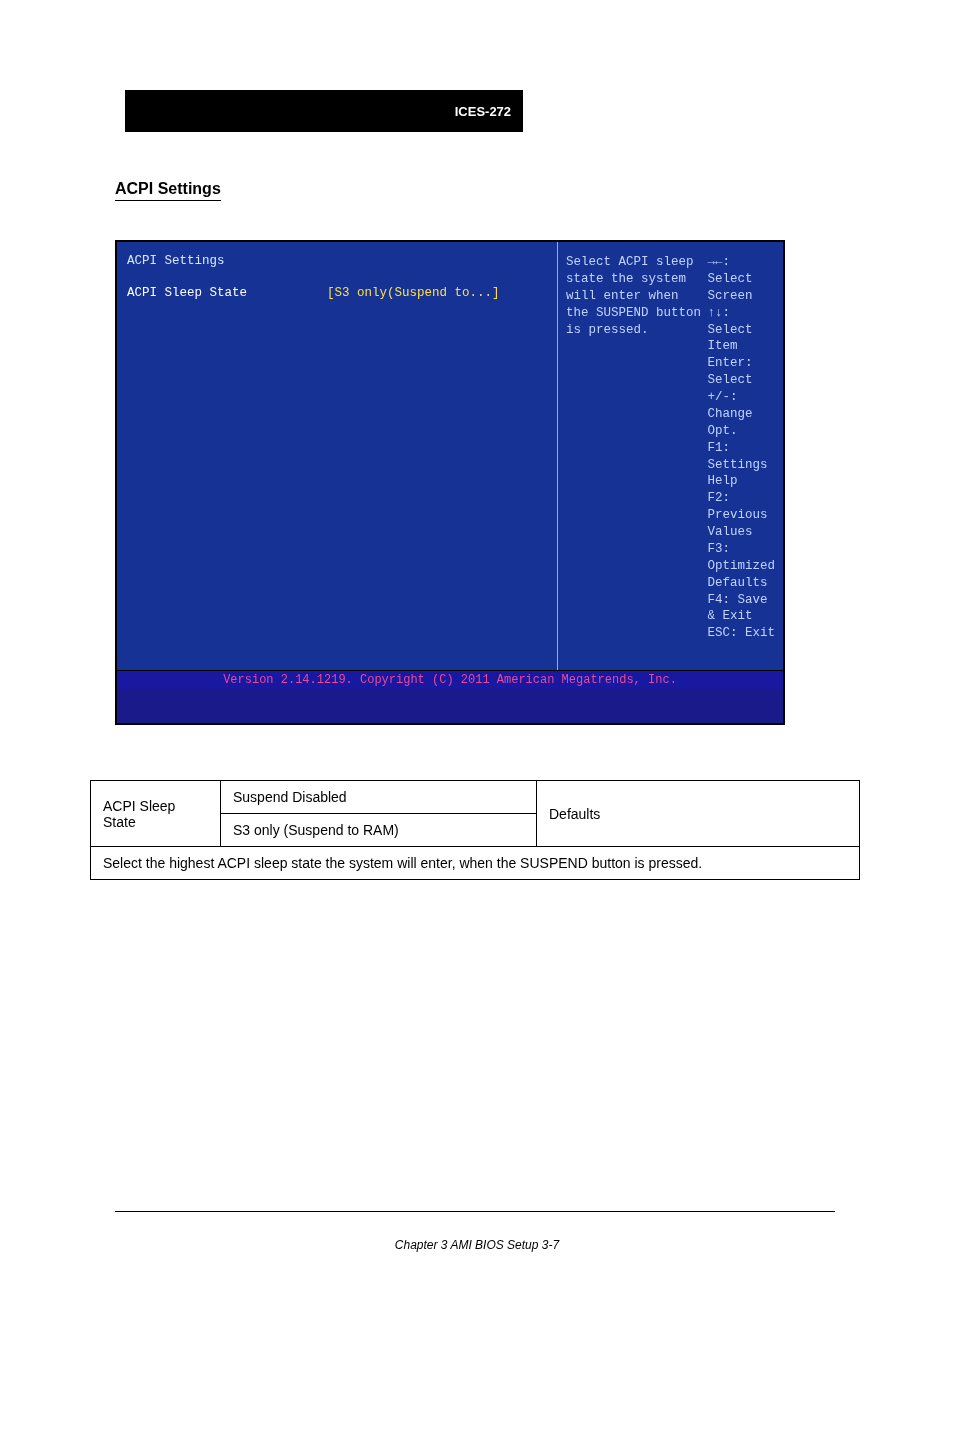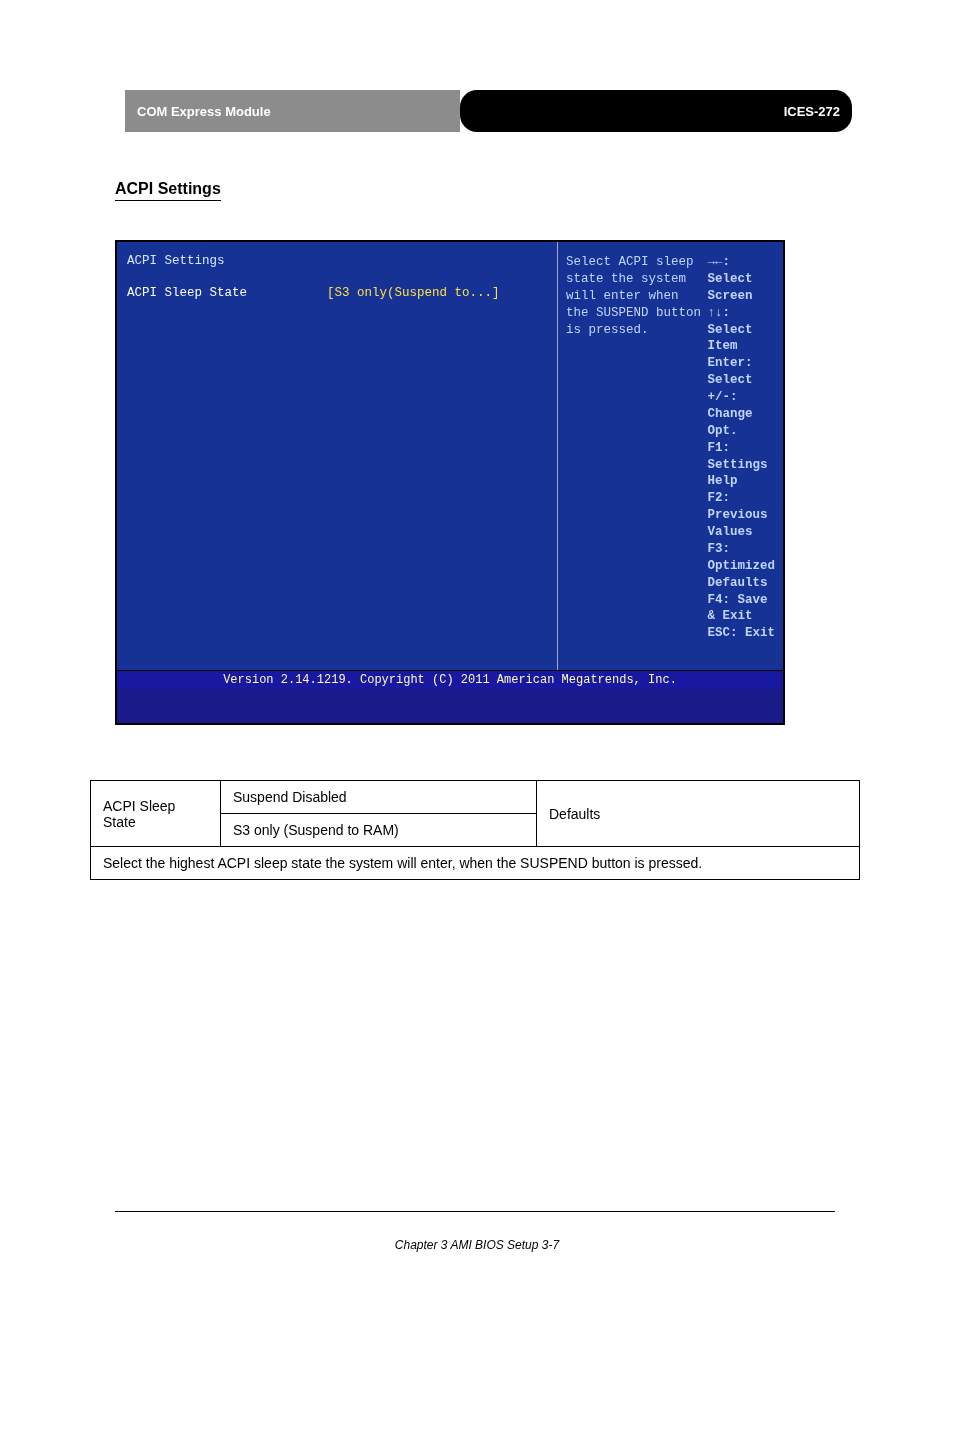--- a/index.html
+++ b/index.html
@@ -12,21 +12,21 @@
   }
   .doc-header-bar {
     position: absolute;
     top: 90px;
     left: 125px;
     width: 727px;
     height: 42px;
     display: flex;
   }
   .doc-header-bar .left { flex: 0.46; background: #8c8c8c; display:flex; align-items:center; padding-left:12px; }
-  .doc-header-bar .right { flex: 0.54; background: #000; display:flex; align-items:center; justify-content:flex-end; padding-right:12px;border-radius:17px; }
+  .doc-header-bar .right { flex: 0.54; background: #000; display:flex; align-items:center; justify-content:flex-end; padding-right:12px; }
   .doc-header-bar .right span { color:#fff; font-size:13px; font-weight:bold; }
   .doc-header-bar .left span { color:#fff; font-size:13px; font-weight:bold; }
 
   .section-label {
     position: absolute;
     top: 180px;
     left: 115px;
     font-weight: bold;
     font-size: 16px;
     border-bottom: 1px solid #000;
@@ -88,24 +88,24 @@
     width: 225px;
     padding: 12px 8px;
     color: #b8d0ff;
     display:flex; flex-direction:row; justify-content:space-between;
   }
   .bios-left .heading { color:#d8e8ff; }
   .bios-left .item { color:#fff; margin-top:18px; display:flex; }
   .bios-left .item .label { width:200px; color:#fff; }
   .bios-left .item .val { color:#fde047; }
   .bios-help-top { color:#c0d4ff; line-height:1.35; }
-  .bios-help-keys { color:#c0d4ff; line-height:1.35;font-weight:bold; }
+  .bios-help-keys { color:#c0d4ff; line-height:1.35; }
   .bios-footer {
     background: #1818a0;
-    color: #fef9c3;
+    color: #ec4899;
     text-align: center;
     height: 19px;
     padding-top: 2px;
     font-size: 12px;
     border-top: 1px solid #000;
   }
 
   
   .settings-table {
     position: absolute;
@@ -137,23 +137,20 @@
     width: 100%;
     text-align: center;
     font-style: italic;
     font-size: 12px;
   }
 </style>
 </head>
 <body>
 
 <div class="doc-header-bar">
-  <div class="left">
-      <span>COM Express Module</span>
-    </div>
   <div class="right">
       <span>ICES-272</span>
     </div>
 </div>
 
 <div class="section-label">ACPI Settings</div>
 
 <div class="bios-wrap">
   <div class="bios-body">
     <div class="bios-left">

